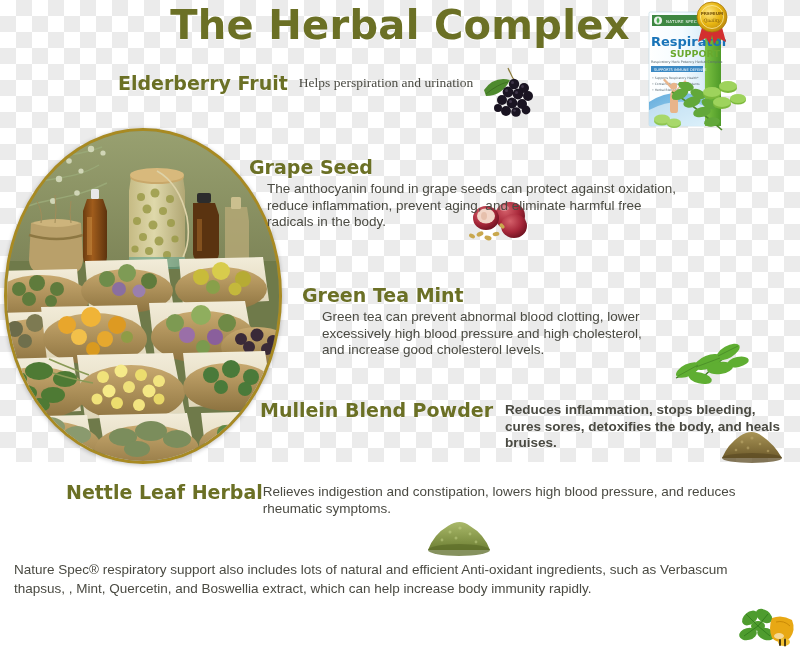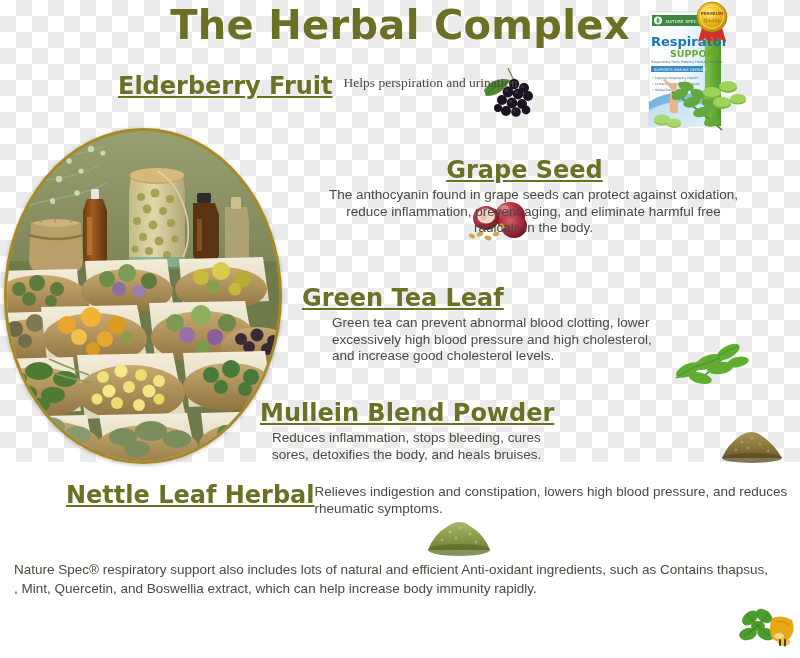--- a/index.html
+++ b/index.html
@@ -42,47 +42,46 @@
   }
 
   
   .herb-row {
     position: absolute;
   }
   .herb-name {
     font-family: "DejaVu Sans", sans-serif;
     font-weight: bold;
     color: #6b7025;
-    font-size: 24px;
+    font-size: 19px;
     white-space: nowrap;
     display: inline-block;
     vertical-align: top;
     text-shadow: 0 1px 0 rgba(255,255,255,0.5);
-    text-decoration: underline;
   }
   .herb-desc {
     display: inline-block;
     vertical-align: top;
     color: #4a4a42;
     font-size: 13.5px;
     line-height: 16.5px;
     font-family: "Liberation Sans", sans-serif;
   }
 
   #row-elderberry { left: 118px; top: 72px; }
   #row-elderberry .herb-desc { margin-left: 11px; padding-top: 3px; width: 320px; font-family: Liberation Serif, serif; }
 
-  #row-grape { left: 249px; top: 156px; text-align: center; }
+  #row-grape { left: 249px; top: 156px; }
   #row-grape .herb-desc { margin-left: 18px; padding-top: 3px; width: 418px; }
 
   #row-greentea { left: 302px; top: 284px; }
-  #row-greentea .herb-desc { margin-left: 30px; padding-top: 3px; width: 330px; }
+  #row-greentea .herb-desc { margin-left: 20px; padding-top: 3px; width: 330px; }
 
   #row-mullein { left: 260px; top: 399px; }
-  #row-mullein .herb-desc { margin-left: 12px; padding-top: 3px; width: 278px; }
+  #row-mullein .herb-desc { margin-left: 12px; padding-top: 3px; width: 278px; font-weight: bold; }
 
   #row-nettle { left: 66px; top: 481px; }
   #row-nettle .herb-desc { padding-top: 3px; width: 482px; }
 
   
   #bottom-note {
     position: absolute;
     left: 14px;
     top: 560px;
     width: 760px;
@@ -633,26 +632,26 @@
 
   <div class="herb-row" id="row-elderberry">
     <span class="herb-name">Elderberry Fruit</span><span class="herb-desc">Helps perspiration and urination</span>
   </div>
 
   <div class="herb-row" id="row-grape">
     <span class="herb-name">Grape Seed</span><span class="herb-desc">The anthocyanin found in grape seeds can protect against oxidation, reduce inflammation, prevent aging, and eliminate harmful free radicals in the body.</span>
   </div>
 
   <div class="herb-row" id="row-greentea">
-    <span class="herb-name">Green Tea Leaf</span><span class="herb-desc">Green tea can prevent abnormal blood clotting, lower excessively high blood pressure and high cholesterol, and increase good cholesterol levels.</span>
+    <span class="herb-name">Green Tea Mint</span><span class="herb-desc">Green tea can prevent abnormal blood clotting, lower excessively high blood pressure and high cholesterol, and increase good cholesterol levels.</span>
   </div>
 
   <div class="herb-row" id="row-mullein">
     <span class="herb-name">Mullein Blend Powder</span><span class="herb-desc">Reduces inflammation, stops bleeding, cures sores, detoxifies the body, and heals bruises.</span>
   </div>
 
   <div class="herb-row" id="row-nettle">
     <span class="herb-name">Nettle Leaf Herbal</span><span class="herb-desc">Relieves indigestion and constipation, lowers high blood pressure, and reduces rheumatic symptoms.</span>
   </div>
 
-  <div id="bottom-note">Nature Spec® respiratory support also includes lots of natural and efficient Anti-oxidant ingredients, such as Contains thapsus, , Mint, Quercetin, and Boswellia extract, which can help increase body immunity rapidly.</div>
+  <div id="bottom-note">Nature Spec® respiratory support also includes lots of natural and efficient Anti-oxidant ingredients, such as Verbascum thapsus, , Mint, Quercetin, and Boswellia extract, which can help increase body immunity rapidly.</div>
 
 </div>
 
 </body></html>

